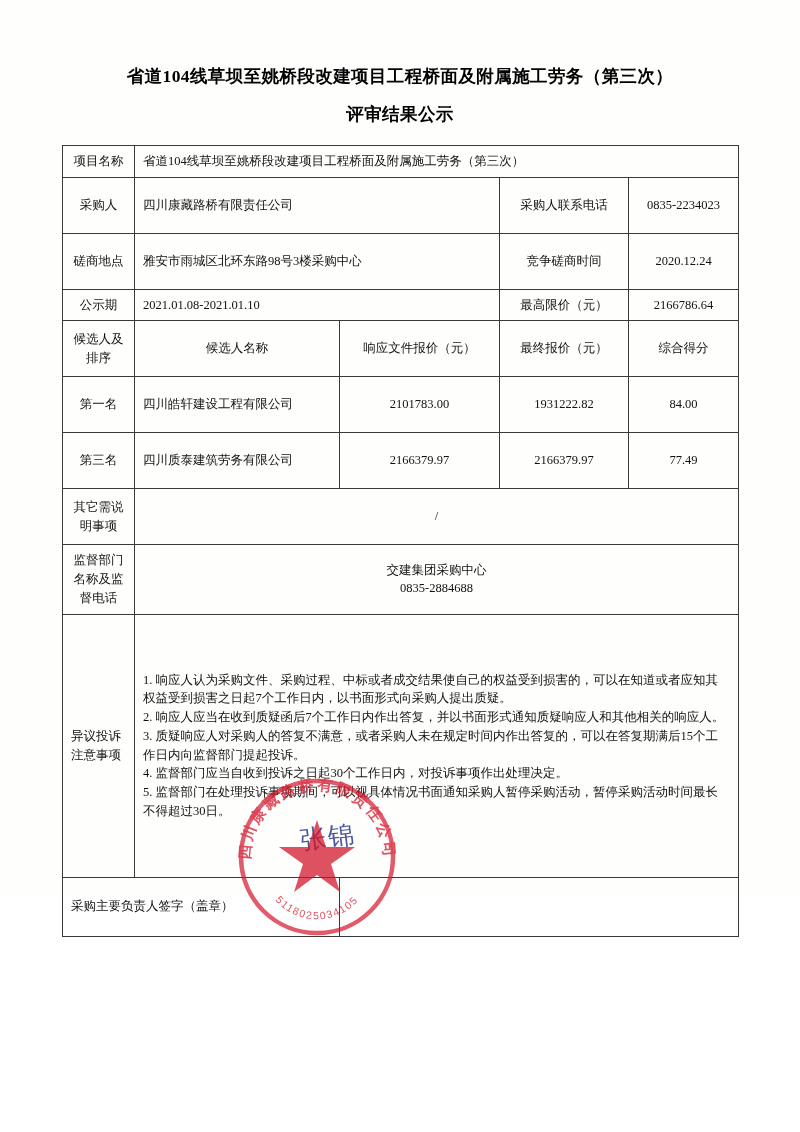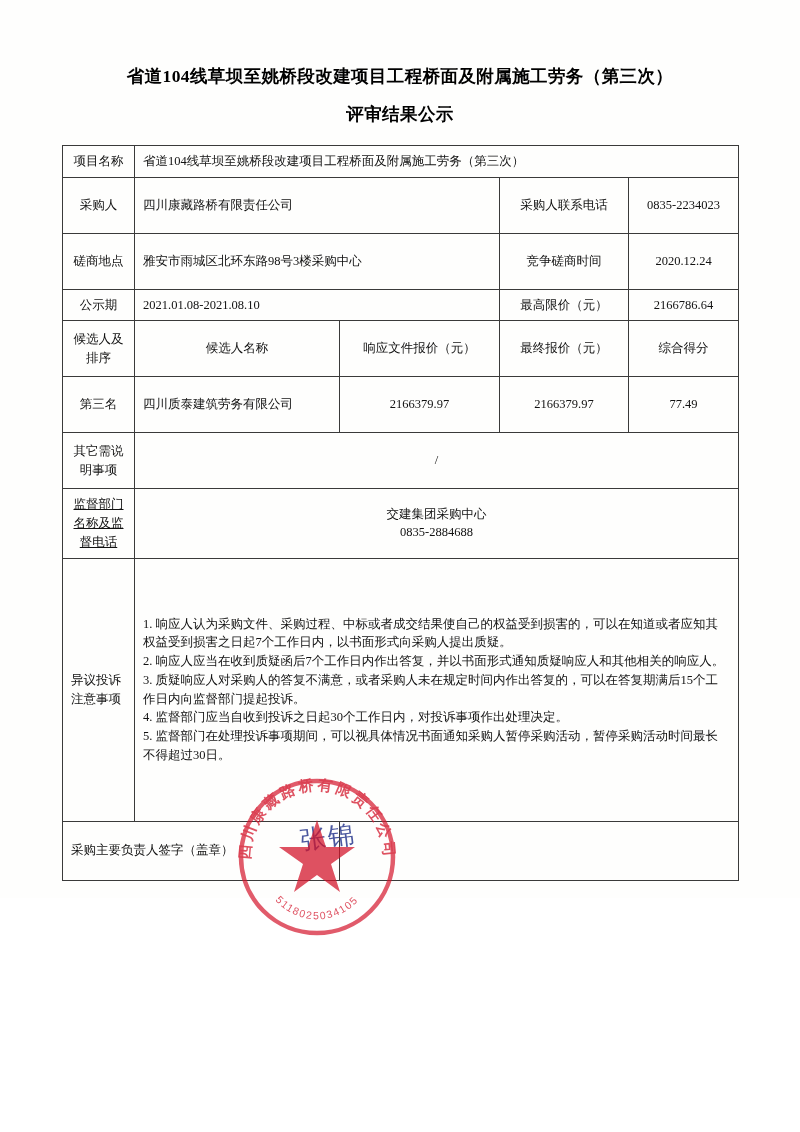--- a/index.html
+++ b/index.html
@@ -74,21 +74,20 @@
   .notes-cell p {
     margin: 0;
   }
   .notes-label {
     vertical-align: middle;
     line-height: 1.5;
   }
   .sup-wrap {
     text-align: center;
     line-height: 1.75;
-    text-decoration: underline;
   }
   .sup-body {
     text-align: center;
     line-height: 2.6;
     padding: 4px 0 8px 0;
   }
   .sign-row td {
     height: 46px;
   }
   .sign-label {
@@ -153,36 +152,43 @@
 
       <tr class="tall-60">
         <td class="lbl">磋商地点</td>
         <td class="c-left pad-left" colspan="2">雅安市雨城区北环东路98号3楼采购中心</td>
         <td class="c-center">竞争磋商时间</td>
         <td class="c-center">2020.12.24</td>
       </tr>
 
       <tr>
         <td class="lbl">公示期</td>
-        <td class="c-left pad-left" colspan="2">2021.01.08-2021.08.10</td>
+        <td class="c-left pad-left" colspan="2">2021.01.08-2021.01.10</td>
         <td class="c-center">最高限价（元）</td>
         <td class="c-center">2166786.64</td>
       </tr>
 
       <tr class="tall-60">
         <td class="lbl-wrap">
           <span>候选人及</span><br>
           <span>排序</span>
         </td>
         <td class="c-center">候选人名称</td>
         <td class="c-center">响应文件报价（元）</td>
         <td class="c-center">最终报价（元）</td>
         <td class="c-center">综合得分</td>
       </tr>
 
+      <tr class="rank-row tall-60">
+        <td class="lbl">第一名</td>
+        <td class="c-left pad-left">四川皓轩建设工程有限公司</td>
+        <td class="c-center">2101783.00</td>
+        <td class="c-center">1931222.82</td>
+        <td class="c-center">84.00</td>
+      </tr>
 
 
       <tr class="rank-row tall-60">
         <td class="lbl">第三名</td>
         <td class="c-left pad-left">四川质泰建筑劳务有限公司</td>
         <td class="c-center">2166379.97</td>
         <td class="c-center">2166379.97</td>
         <td class="c-center">77.49</td>
       </tr>
 

